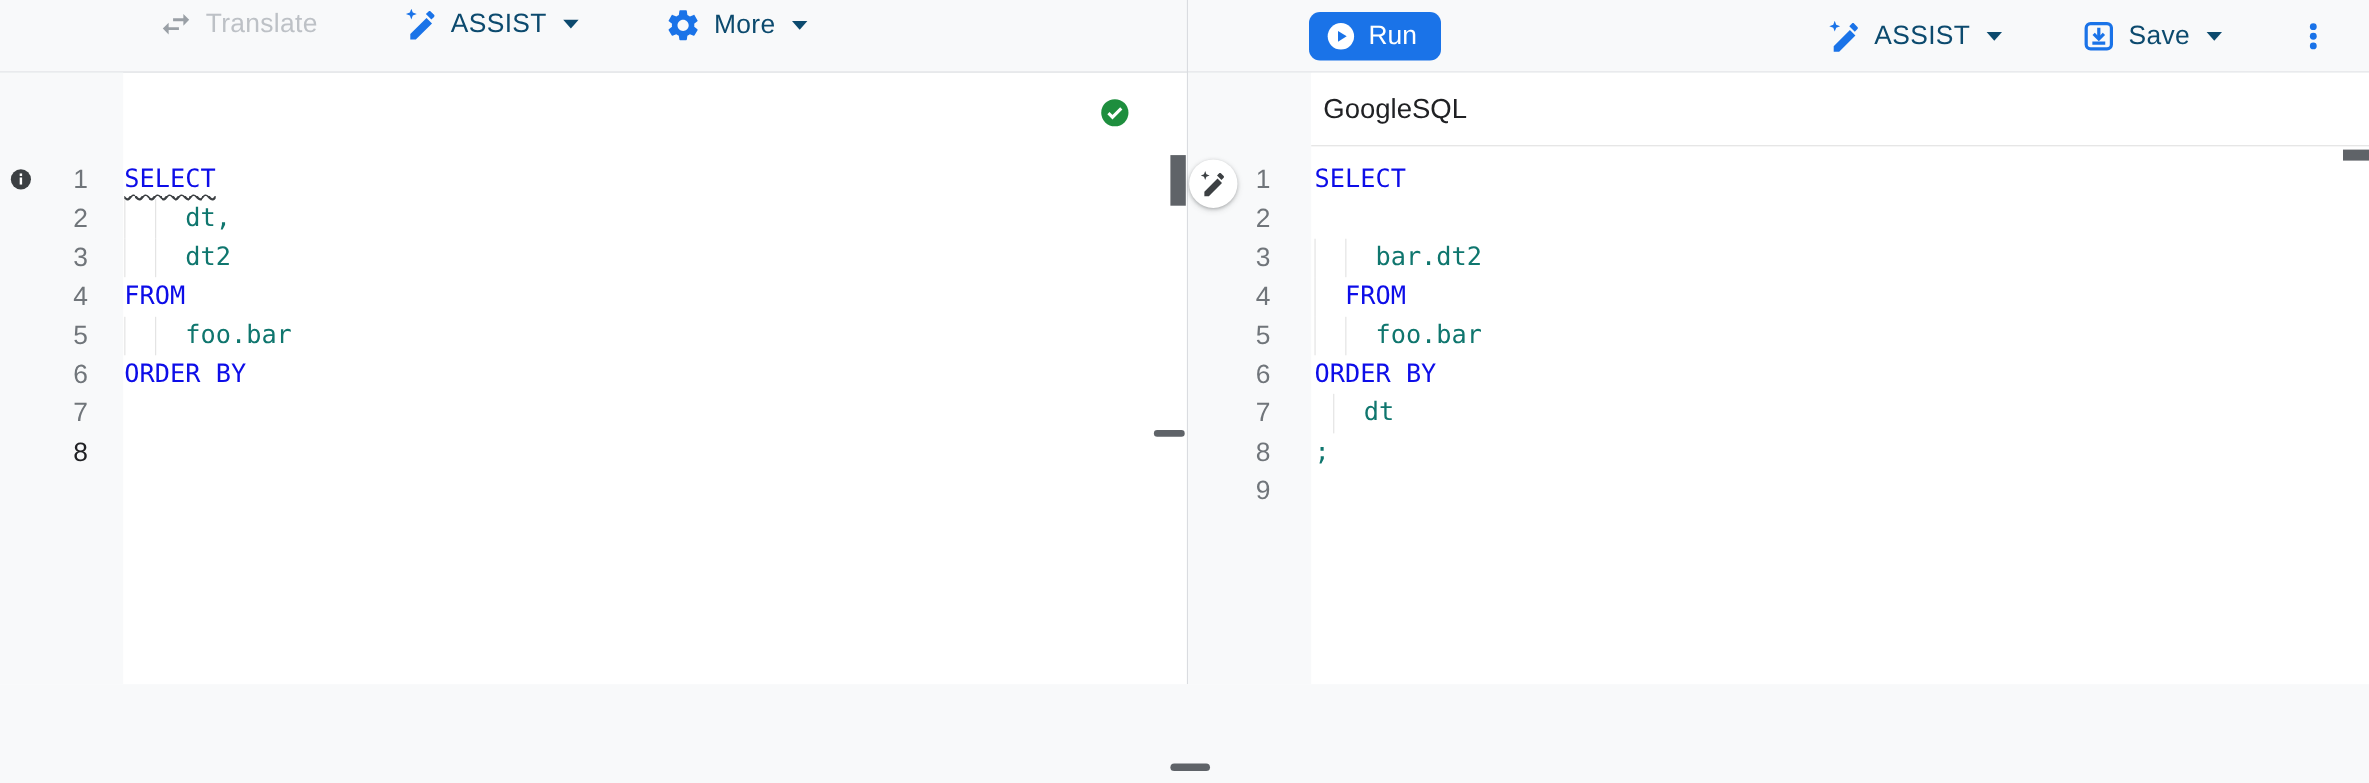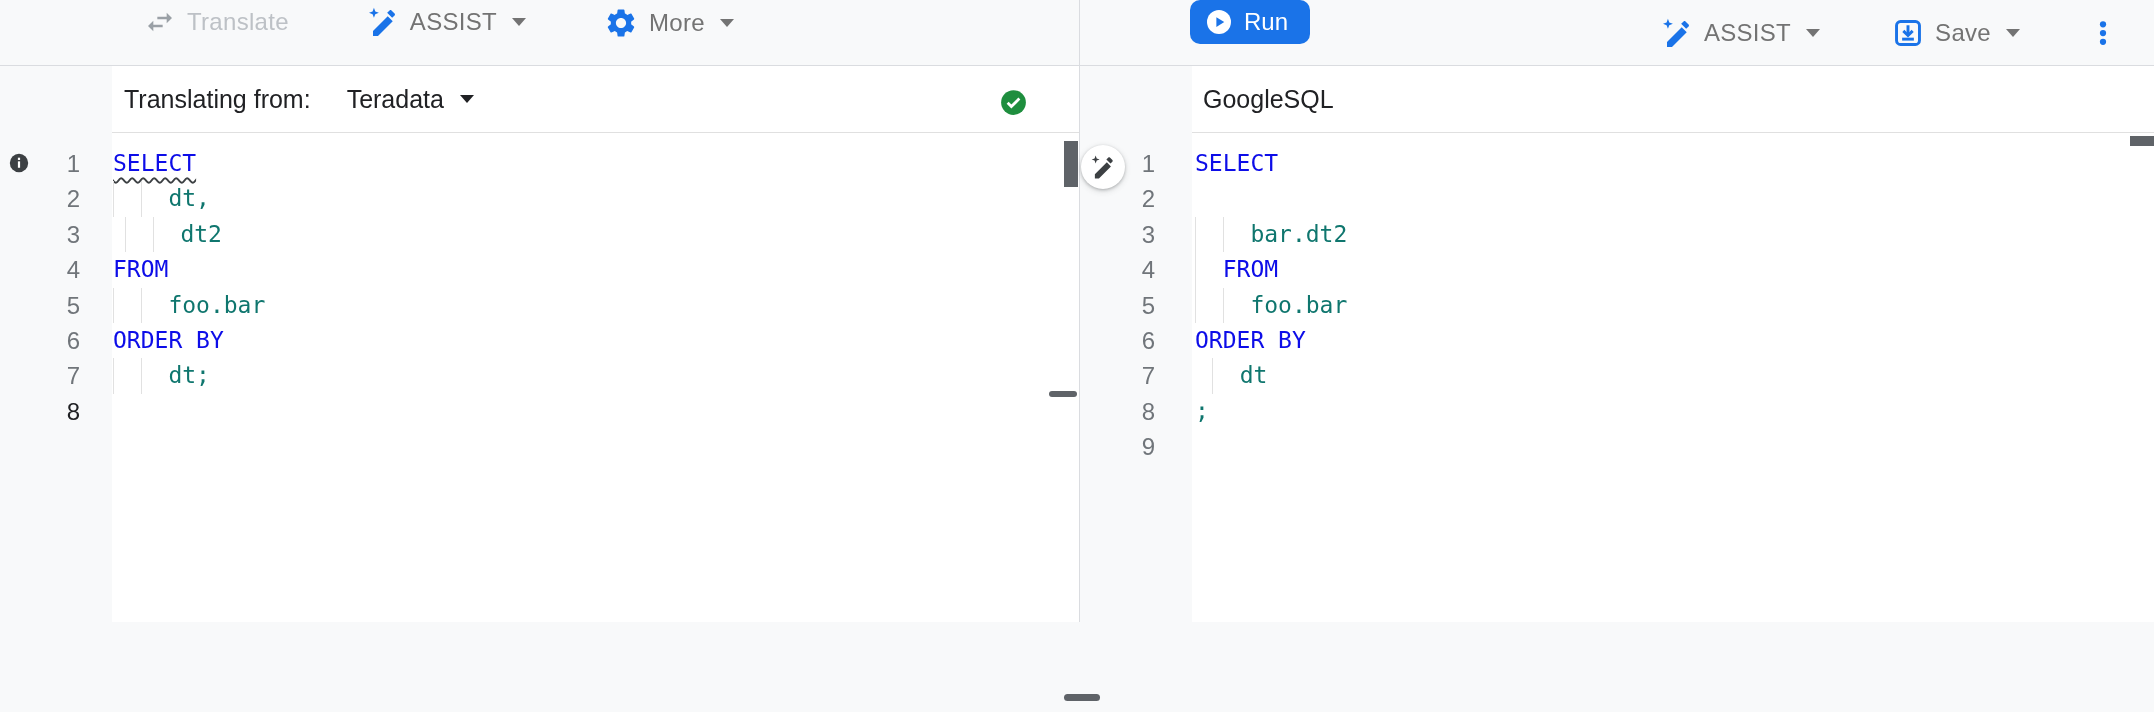--- a/index.html
+++ b/index.html
@@ -7,25 +7,25 @@
   .app {
     position:relative; width:2154px; height:712px; overflow:hidden;
     background:#ffffff; font-family:"Liberation Sans", sans-serif; color:#202124;
   }
   
   .toolbar {
     position:absolute; left:0; top:0; width:2154px; height:66px;
     background:#f8f9fa; border-bottom:1px solid #dadce0; display:flex;
   }
   .toolbar-left { width:1080px; height:100%; display:flex; align-items:flex-start; padding-left:140px; gap:70px; }
-  .toolbar-right { flex:1; height:100%; display:flex; padding-left:110px; padding-right:36px; }
+  .toolbar-right { flex:1; height:100%; display:flex; align-items:center; padding-left:110px; padding-right:36px; }
   .tbtn {
     display:inline-flex; align-items:center; gap:11px; border:none; background:transparent;
     font-family:"Liberation Sans", sans-serif; font-size:24px; font-weight:500; letter-spacing:.3px;
-    color:#737373; cursor:pointer; padding:6px 4px;
+    color:#0c4a6e; cursor:pointer; padding:6px 4px;
   }
   .tbtn.disabled { color:#bdc1c6; cursor:default; }
   .caret { width:0; height:0; border-left:7px solid transparent; border-right:7px solid transparent; border-top:8px solid currentColor; margin-left:4px; }
   .run-btn {
     display:inline-flex; align-items:center; gap:10px; background:#1a73e8; color:#ffffff;
     border:none; border-radius:10px; height:44px; padding:0 22px 0 14px;
     font-family:"Liberation Sans", sans-serif; font-size:24px; font-weight:500; cursor:pointer;
   }
   .right-group { margin-left:auto; display:inline-flex; align-items:center; gap:64px; }
   .kebab-btn { background:transparent; border:none; cursor:pointer; display:inline-flex; align-items:center; }
@@ -157,27 +157,20 @@
           </span>
         </button>
       </div>
     </div>
   </div>
 
   <div class="gutter-bg left"></div>
   <div class="gutter-bg right"></div>
   <div class="vdivider"></div>
 
-  <div class="hdr hdr-left">
-    <span>Translating from:</span>
-    <button class="dialect">
-      <span>Teradata</span>
-      <span class="caret"></span>
-    </button>
-  </div>
   <span class="check-badge">
     <svg width="27" height="27" viewBox="0 0 24 24">
         <circle cx="12" cy="12" r="11" fill="#1e8e3e"></circle>
         <path d="M6.8 12.3l3.3 3.3 7.1-7.1" stroke="#ffffff" stroke-width="2.5" fill="none"></path>
       </svg>
   </span>
   <div class="hdr hdr-right">
     <span>GoogleSQL</span>
   </div>
 
@@ -185,37 +178,36 @@
       <div class="code-line">
         <div class="ln" style="width: 80px;">1</div>
         <div class="code" style="left: 113px;"><span class="seg kw wavy">SELECT</span></div>
       </div>
       <div class="code-line">
         <div class="ln" style="width: 80px;">2</div>
         <div class="code" style="left: 113px;"><div class="guide" style="left: 0px;"></div><div class="guide" style="left: 27.6px;"></div><span class="seg pl">    dt,</span></div>
       </div>
       <div class="code-line">
         <div class="ln" style="width: 80px;">3</div>
-        <div class="code" style="left: 125px;"><div class="guide" style="left: 0px;"></div><div class="guide" style="left: 27.6px;"></div><span class="seg pl">    dt2</span></div>
+        <div class="code" style="left: 113px;"><div class="guide" style="left: 0px;"></div><div class="guide" style="left: 27.6px;"></div><span class="seg pl">    dt2</span></div>
       </div>
       <div class="code-line">
         <div class="ln" style="width: 80px;">4</div>
         <div class="code" style="left: 113px;"><span class="seg kw">FROM</span></div>
       </div>
       <div class="code-line">
         <div class="ln" style="width: 80px;">5</div>
         <div class="code" style="left: 113px;"><div class="guide" style="left: 0px;"></div><div class="guide" style="left: 27.6px;"></div><span class="seg pl">    foo.bar</span></div>
       </div>
       <div class="code-line">
         <div class="ln" style="width: 80px;">6</div>
         <div class="code" style="left: 113px;"><span class="seg kw">ORDER BY</span></div>
       </div>
       <div class="code-line">
         <div class="ln" style="width: 80px;">7</div>
-        <div class="code" style="left: 113px;"><div class="guide" style="left: 0px;"></div><div class="guide" style="left: 27.6px;"></div><span class="seg pl">    dt;</span></div>
       </div>
       <div class="code-line">
         <div class="ln active" style="width: 80px;">8</div>
         <div class="code" style="left: 113px;"></div>
       </div>
     </div>
   <div class="editor tgt" id="tgt-editor">
       <div class="code-line">
         <div class="ln" style="width: 75px;">1</div>
         <div class="code" style="left: 115px;"><span class="seg kw">SELECT</span></div>

